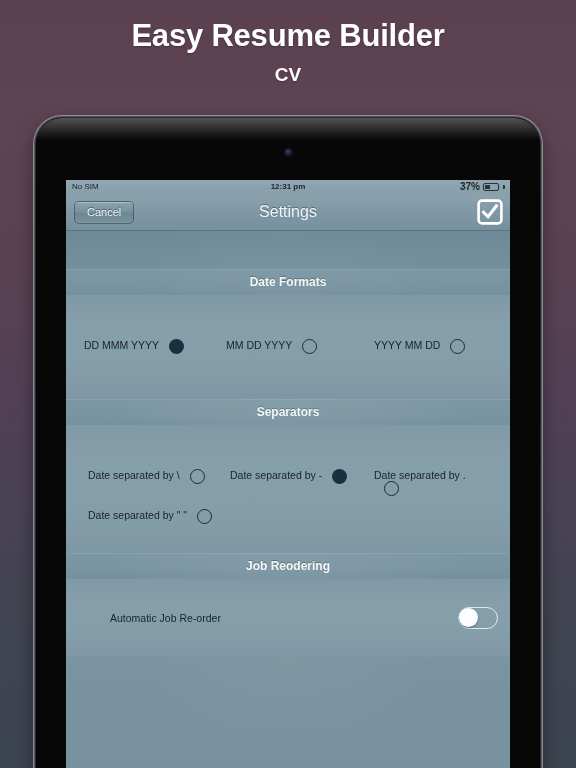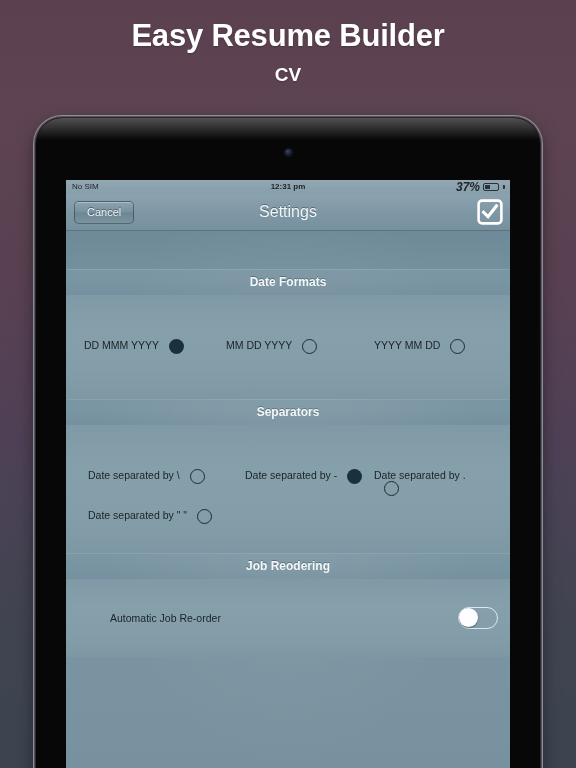--- a/index.html
+++ b/index.html
@@ -112,21 +112,21 @@
   }
   #status-carrier { position: absolute; left: 6px; top: 0; font-size: 8px; }
   #status-time {
     position: absolute; left: 0; right: 0; top: 0;
     text-align: center; font-size: 8px; font-weight: bold;
   }
   #status-right {
     position: absolute; right: 5px; top: 0;
     display: flex; align-items: center; gap: 3px; height: 14px;
   }
-  #status-battery-pct { font-size: 12px; font-weight: bold; font-style: italic; }
+  #status-battery-pct { font-size: 10px; font-weight: bold; }
   .batt-body {
     position: relative;
     width: 16px; height: 8px;
     border: 1px solid #2a3138;
     border-radius: 2px;
     box-sizing: border-box;
     background: transparent;
   }
   .batt-fill {
     position: absolute; left: 1px; top: 1px; bottom: 1px;
@@ -337,21 +337,21 @@
             <span class="radio off"></span>
           </div>
         </div>
 
         <div class="section-header">Separators</div>
         <div class="section-body separators">
           <div class="opt-row" style="left:22px; top:44px;">
             <span class="opt-label">Date separated by \</span>
             <span class="radio off"></span>
           </div>
-          <div class="opt-row" style="left:179px; top:44px;">
+          <div class="opt-row" style="left:164px; top:44px;">
             <span class="opt-label">Date separated by -</span>
             <span class="radio on"></span>
           </div>
           <div class="opt-row" style="left:308px; top:44px;flex-direction:column;">
             <span class="opt-label">Date separated by .</span>
             <span class="radio off"></span>
           </div>
           <div class="opt-row" style="left:22px; top:84px;">
             <span class="opt-label">Date separated by " "</span>
             <span class="radio off"></span>

